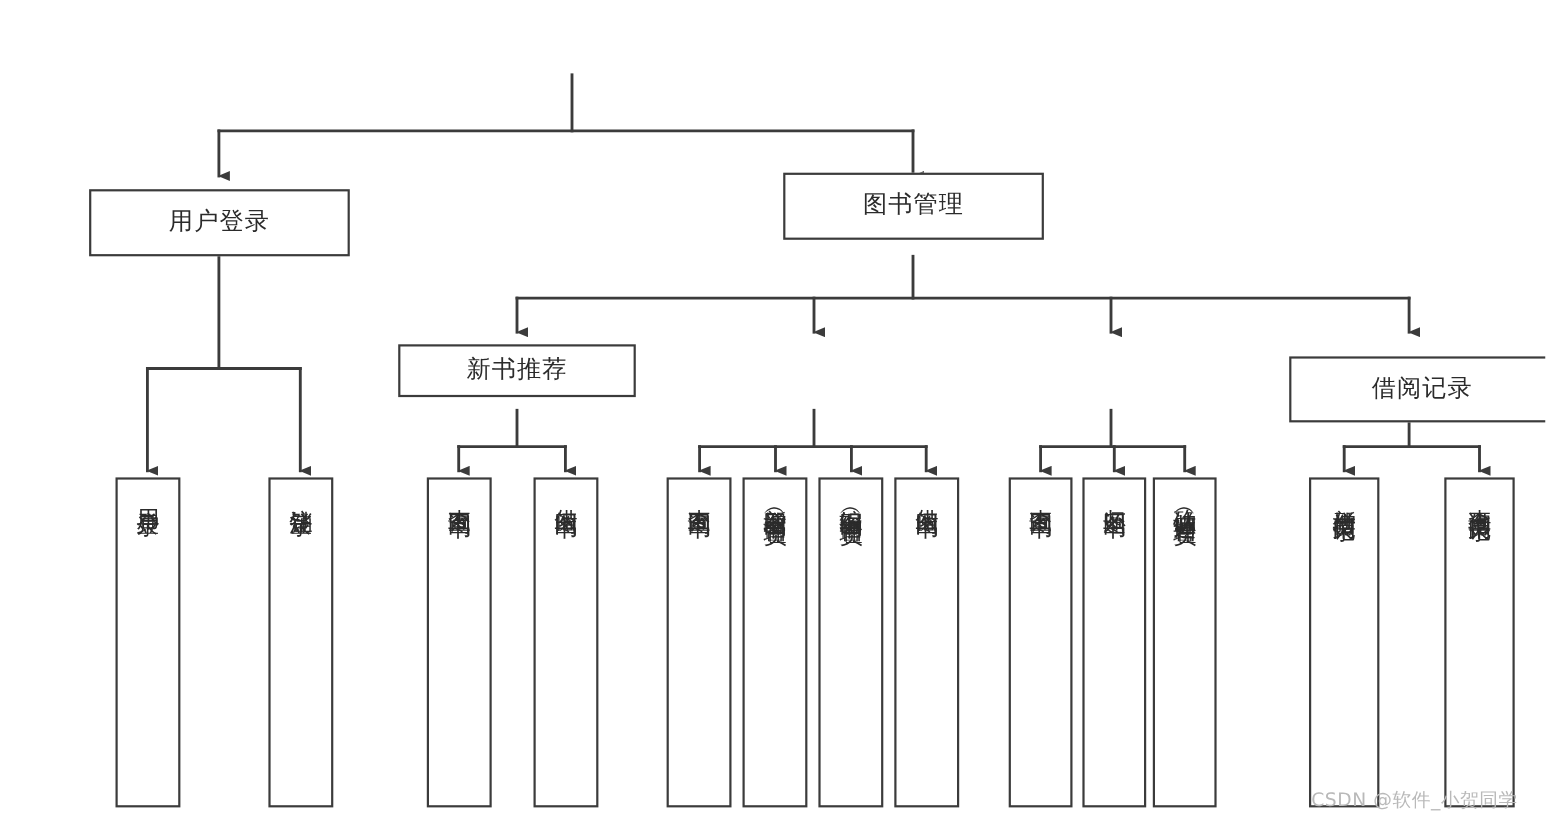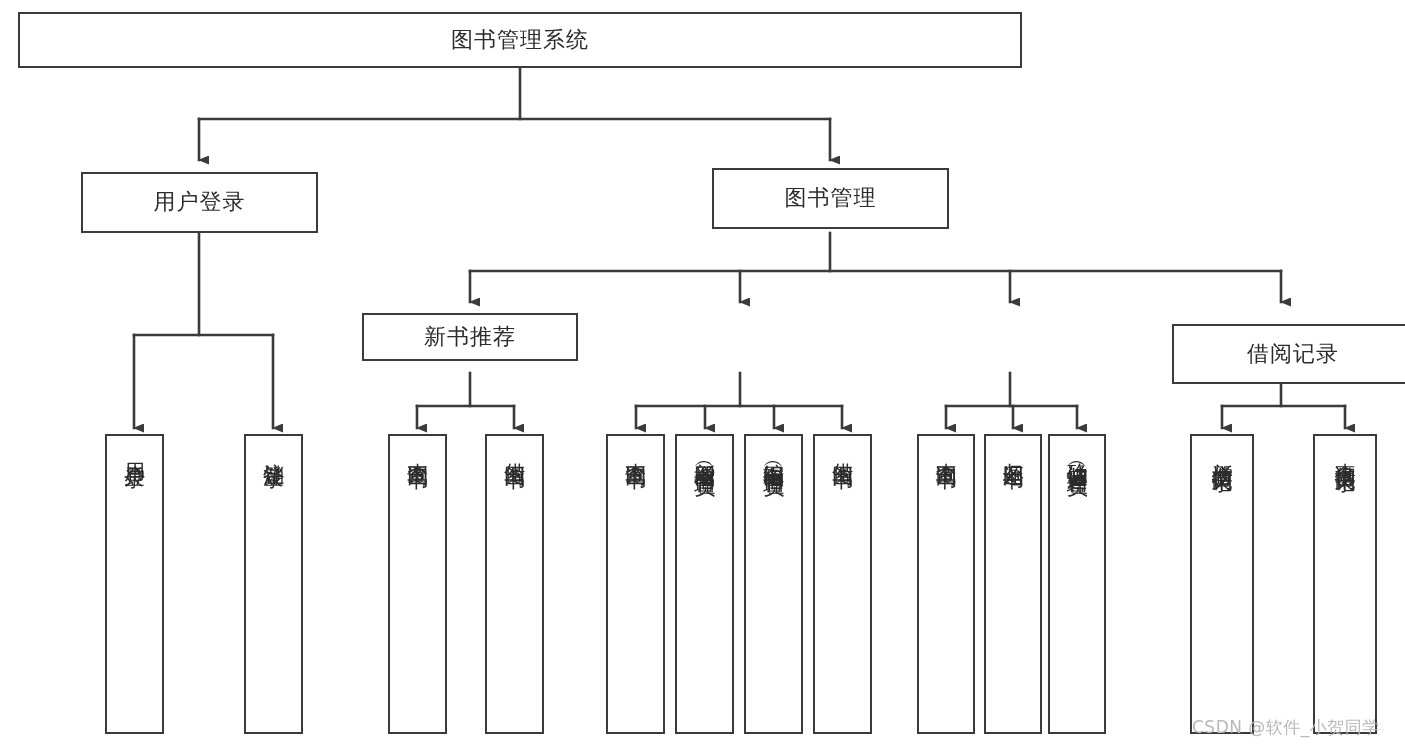--- a/index.html
+++ b/index.html
@@ -110,28 +110,25 @@
       <path d="M1013,406 L1013,428" marker-end="url(#arrowhead)"></path>
       <path d="M1077,406 L1077,428" marker-end="url(#arrowhead)"></path>
 
       <path d="M1281,373 L1281,406"></path>
       <path d="M1222,406 L1345,406"></path>
       <path d="M1222,406 L1222,428" marker-end="url(#arrowhead)"></path>
       <path d="M1345,406 L1345,428" marker-end="url(#arrowhead)"></path>
     </g>
   </svg>
 
-  <div class="node-box node-h" style="left:18px; top:12px; width:1004px; height:56px;">
-    <span class="node-label">图书管理系统</span>
-  </div>
 
   <div class="node-box node-h" style="left:81px; top:172px; width:237px; height:61px;">
     <span class="node-label">用户登录</span>
   </div>
-  <div class="node-box node-h" style="left:712px; top:168px; width:237px; height:61px;">
+  <div class="node-box node-h" style="left:712px; top:157px; width:237px; height:61px;">
     <span class="node-label">图书管理</span>
   </div>
 
   <div class="node-box node-h" style="left:362px; top:313px; width:216px; height:48px;">
     <span class="node-label">新书推荐</span>
   </div>
   <div class="node-box node-h" style="left:1172px; top:324px; width:242px; height:60px;align-items:center;">
     <span class="node-label">借阅记录</span>
   </div>
 

